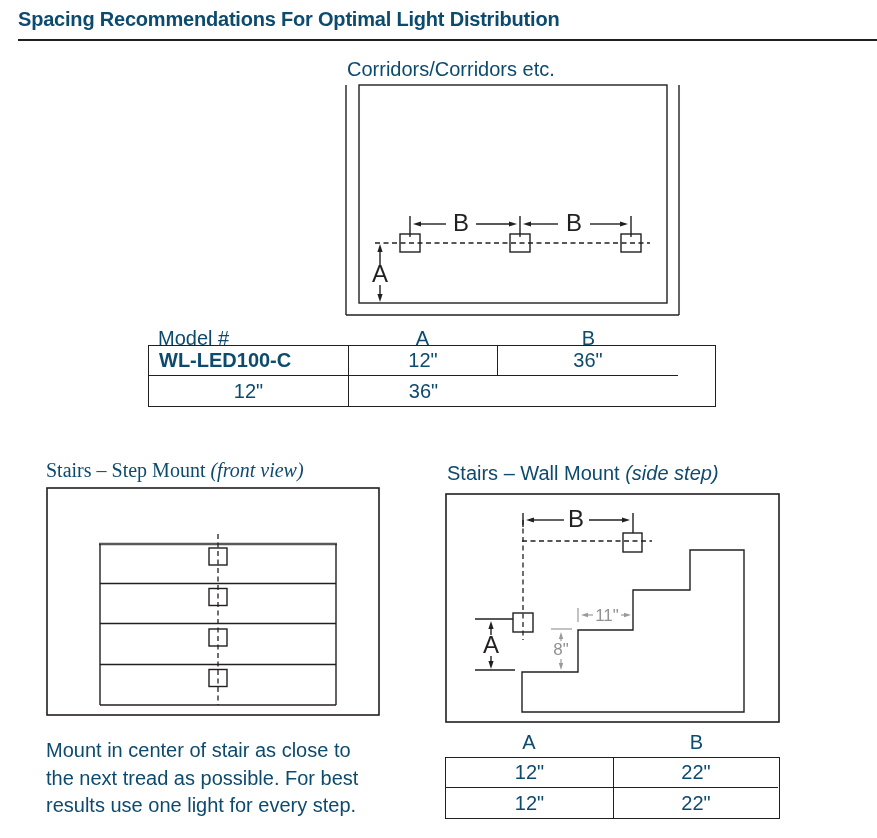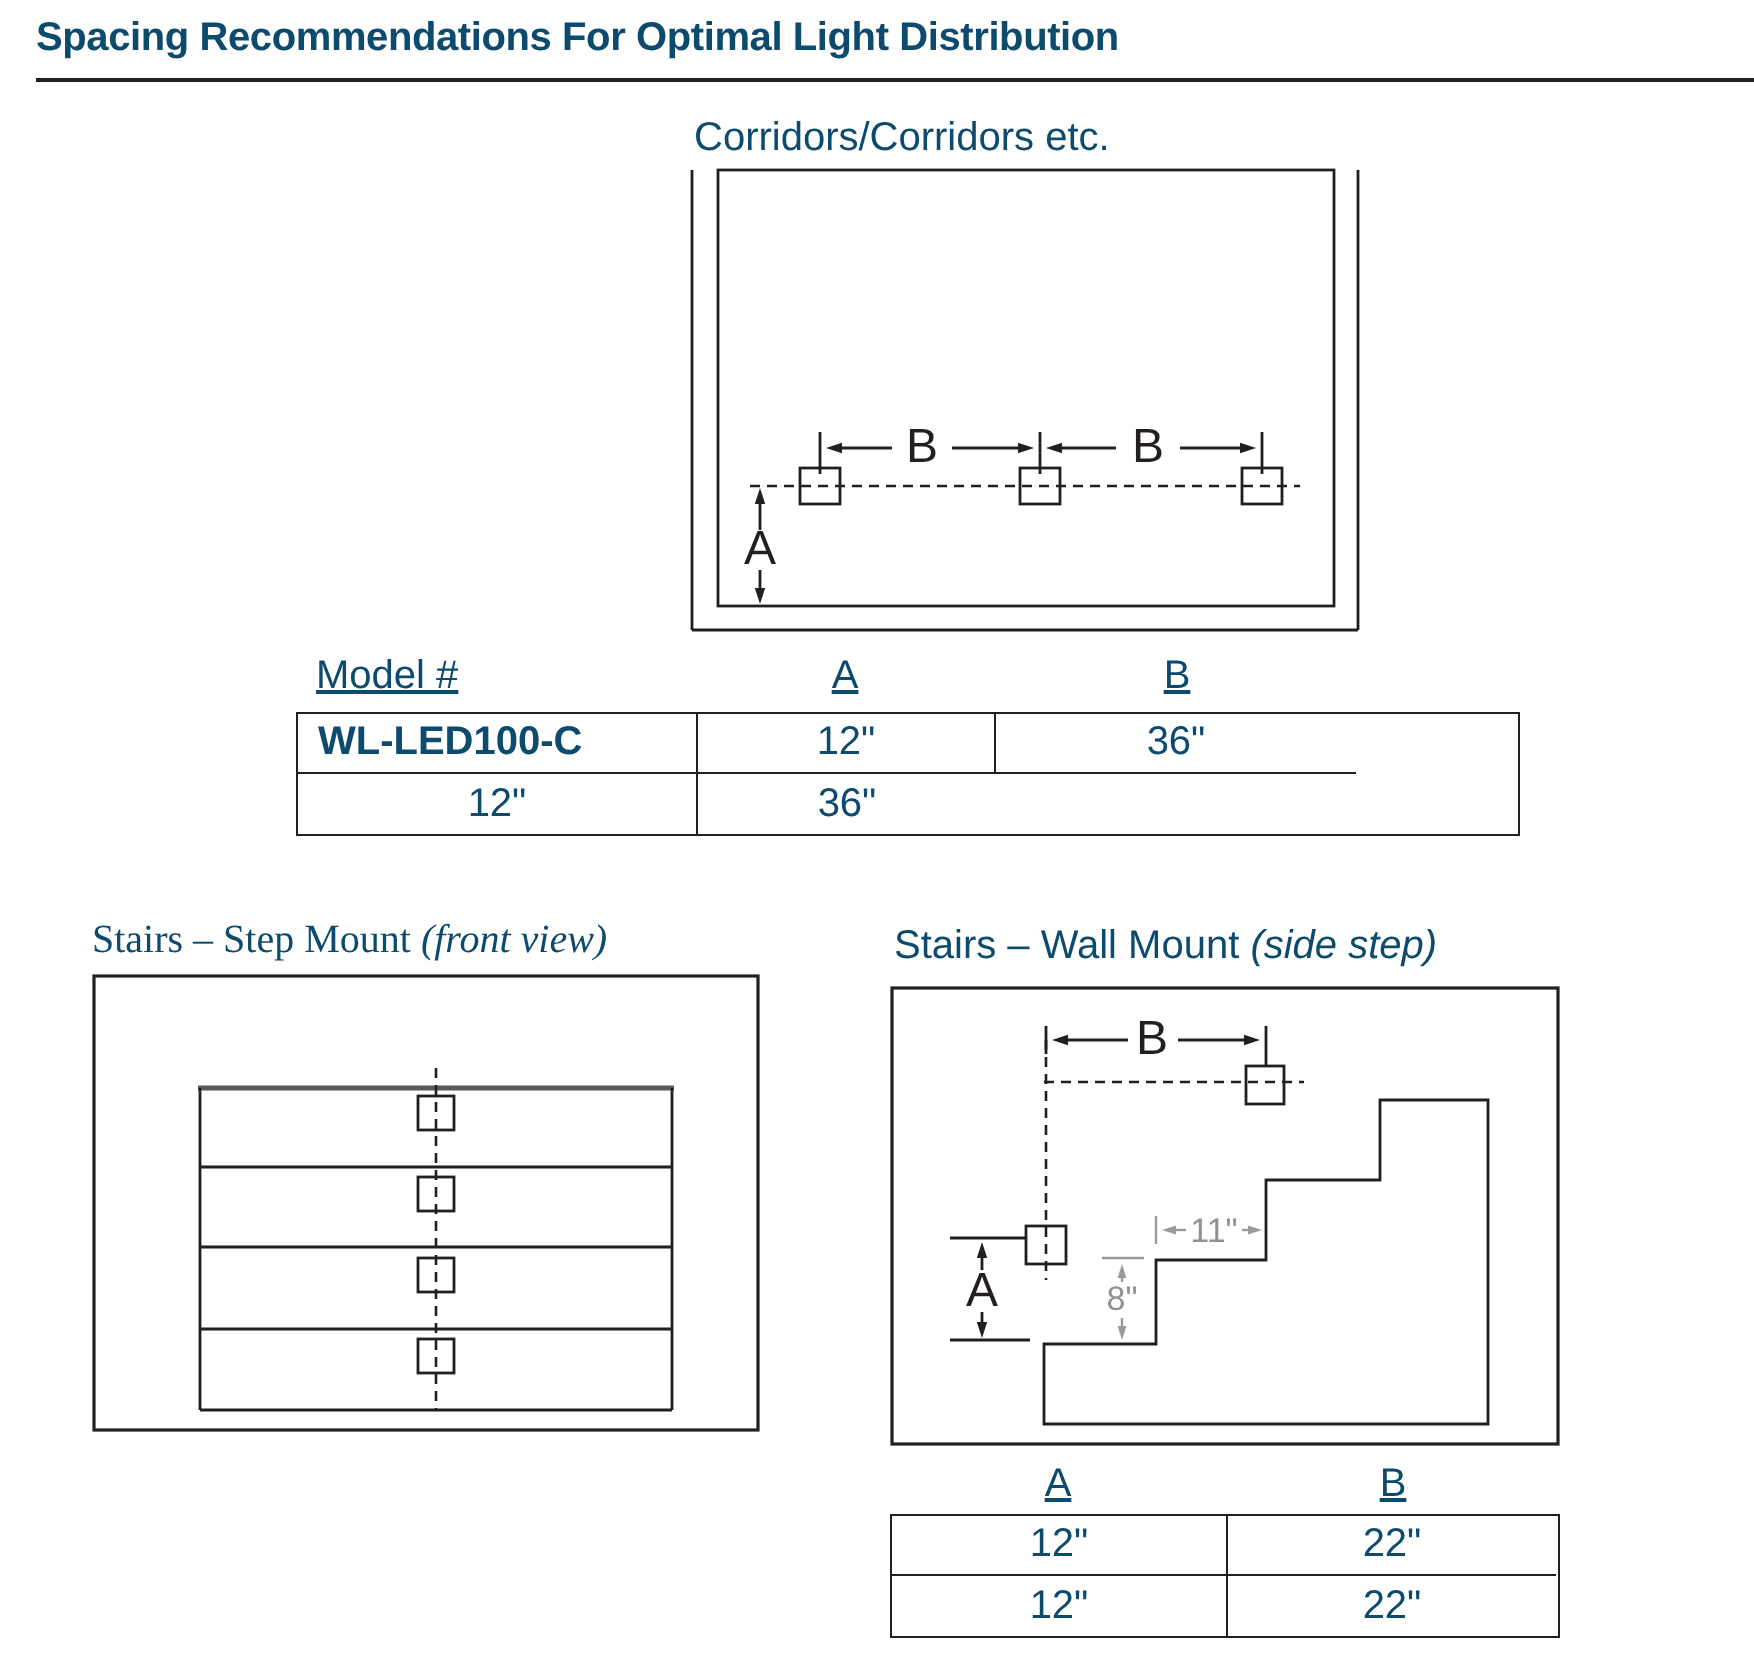--- a/index.html
+++ b/index.html
@@ -23,21 +23,21 @@
   svg.diag .dash { stroke-dasharray:5 3.5; stroke-width:1.3; }
   svg.diag .arr { fill:#231f20; stroke:none; }
   svg.diag text { font-size:24px; fill:#231f20; text-anchor:middle; font-family:"Liberation Sans", sans-serif; }
   svg.diag .thick { stroke:#58595b; stroke-width:2.6; }
   svg.diag .gray { stroke:#9a9a9a; stroke-width:1.2; }
   svg.diag .garr { fill:#9a9a9a; stroke:none; }
   svg.diag text.gtxt { fill:#919191; font-size:17px; }
 
   
   .tbl-head { display:grid; font-size:20px; align-items:end; }
-  .tbl-head .h { text-align:center;text-decoration:underline; }
+  .tbl-head .h { text-align:center; }
   .tbl-head .h.left { text-align:left; padding-left:10px; }
   .tbl { display:grid; border:1.6px solid #231f20; box-sizing:border-box; }
   .tbl .cell {
     display:flex; align-items:center; justify-content:center;
     font-size:20px; box-sizing:border-box;
     border-right:1.6px solid #231f20; border-bottom:1.6px solid #231f20;
   }
   .tbl .cell.left { justify-content:flex-start; padding-left:10px; font-weight:bold; }
   .tbl .cell.colend { border-right:none; }
   .tbl .cell.rowend { border-bottom:none; }
@@ -101,21 +101,21 @@
       <line x1="50" y1="201" x2="50" y2="212"></line>
       <polygon class="arr" points="50,218 47.4,210 52.6,210"></polygon>
     </g>
   </svg>
 
   <div class="abs tbl-head" style="left:148px; top:326px; width:532px; height:24px; grid-template-columns:200px 149px 183px;">
     <div class="h left">Model #</div>
     <div class="h">A</div>
     <div class="h">B</div>
   </div>
-  <div class="abs tbl" style="left:148px; top:356px; width:612px; height:62px; grid-template-columns:200px 149px 180px; grid-template-rows:1fr 1fr;">
+  <div class="abs tbl" style="left:148px; top:345px; width:568px; height:62px; grid-template-columns:200px 149px 180px; grid-template-rows:1fr 1fr;">
     <div class="cell left">WL-LED100-C</div>
     <div class="cell">12"</div>
     <div class="cell colend">36"</div>
     <div class="cell rowend">12"</div>
     <div class="cell colend rowend">36"</div>
   </div>
 
   <div class="abs sec-title" style="left:46px; top:459px;font-family:Liberation Serif, serif;">
     <span>Stairs – Step Mount </span><span class="it">(front view)</span>
   </div>
@@ -136,20 +136,25 @@
     <line class="dash" x1="172" y1="47" x2="172" y2="218"></line>
 
     <g>
       <rect class="box" x="163" y="61" width="18" height="17"></rect>
       <rect class="box" x="163" y="101.5" width="18" height="17"></rect>
       <rect class="box" x="163" y="142" width="18" height="17"></rect>
       <rect class="box" x="163" y="182.5" width="18" height="17"></rect>
     </g>
   </svg>
 
+  <div class="abs note" style="left:46px; top:737px; width:350px;">
+    <div>Mount in center of stair as close to</div>
+    <div>the next tread as possible. For best</div>
+    <div>results use one light for every step.</div>
+  </div>
 
   <div class="abs sec-title" style="left:447px; top:462px;">
     <span>Stairs – Wall Mount </span><span class="it">(side step)</span>
   </div>
 
   <svg class="abs diag" style="left:445px; top:493px;" width="335" height="230" viewBox="0 0 335 230">
     <rect class="frame" x="1" y="1" width="333" height="228"></rect>
 
     <path d="M77,219 L77,179 L133,179 L133,137 L188,137 L188,97 L245,97 L245,57 L299,57 L299,219 Z"></path>
 

